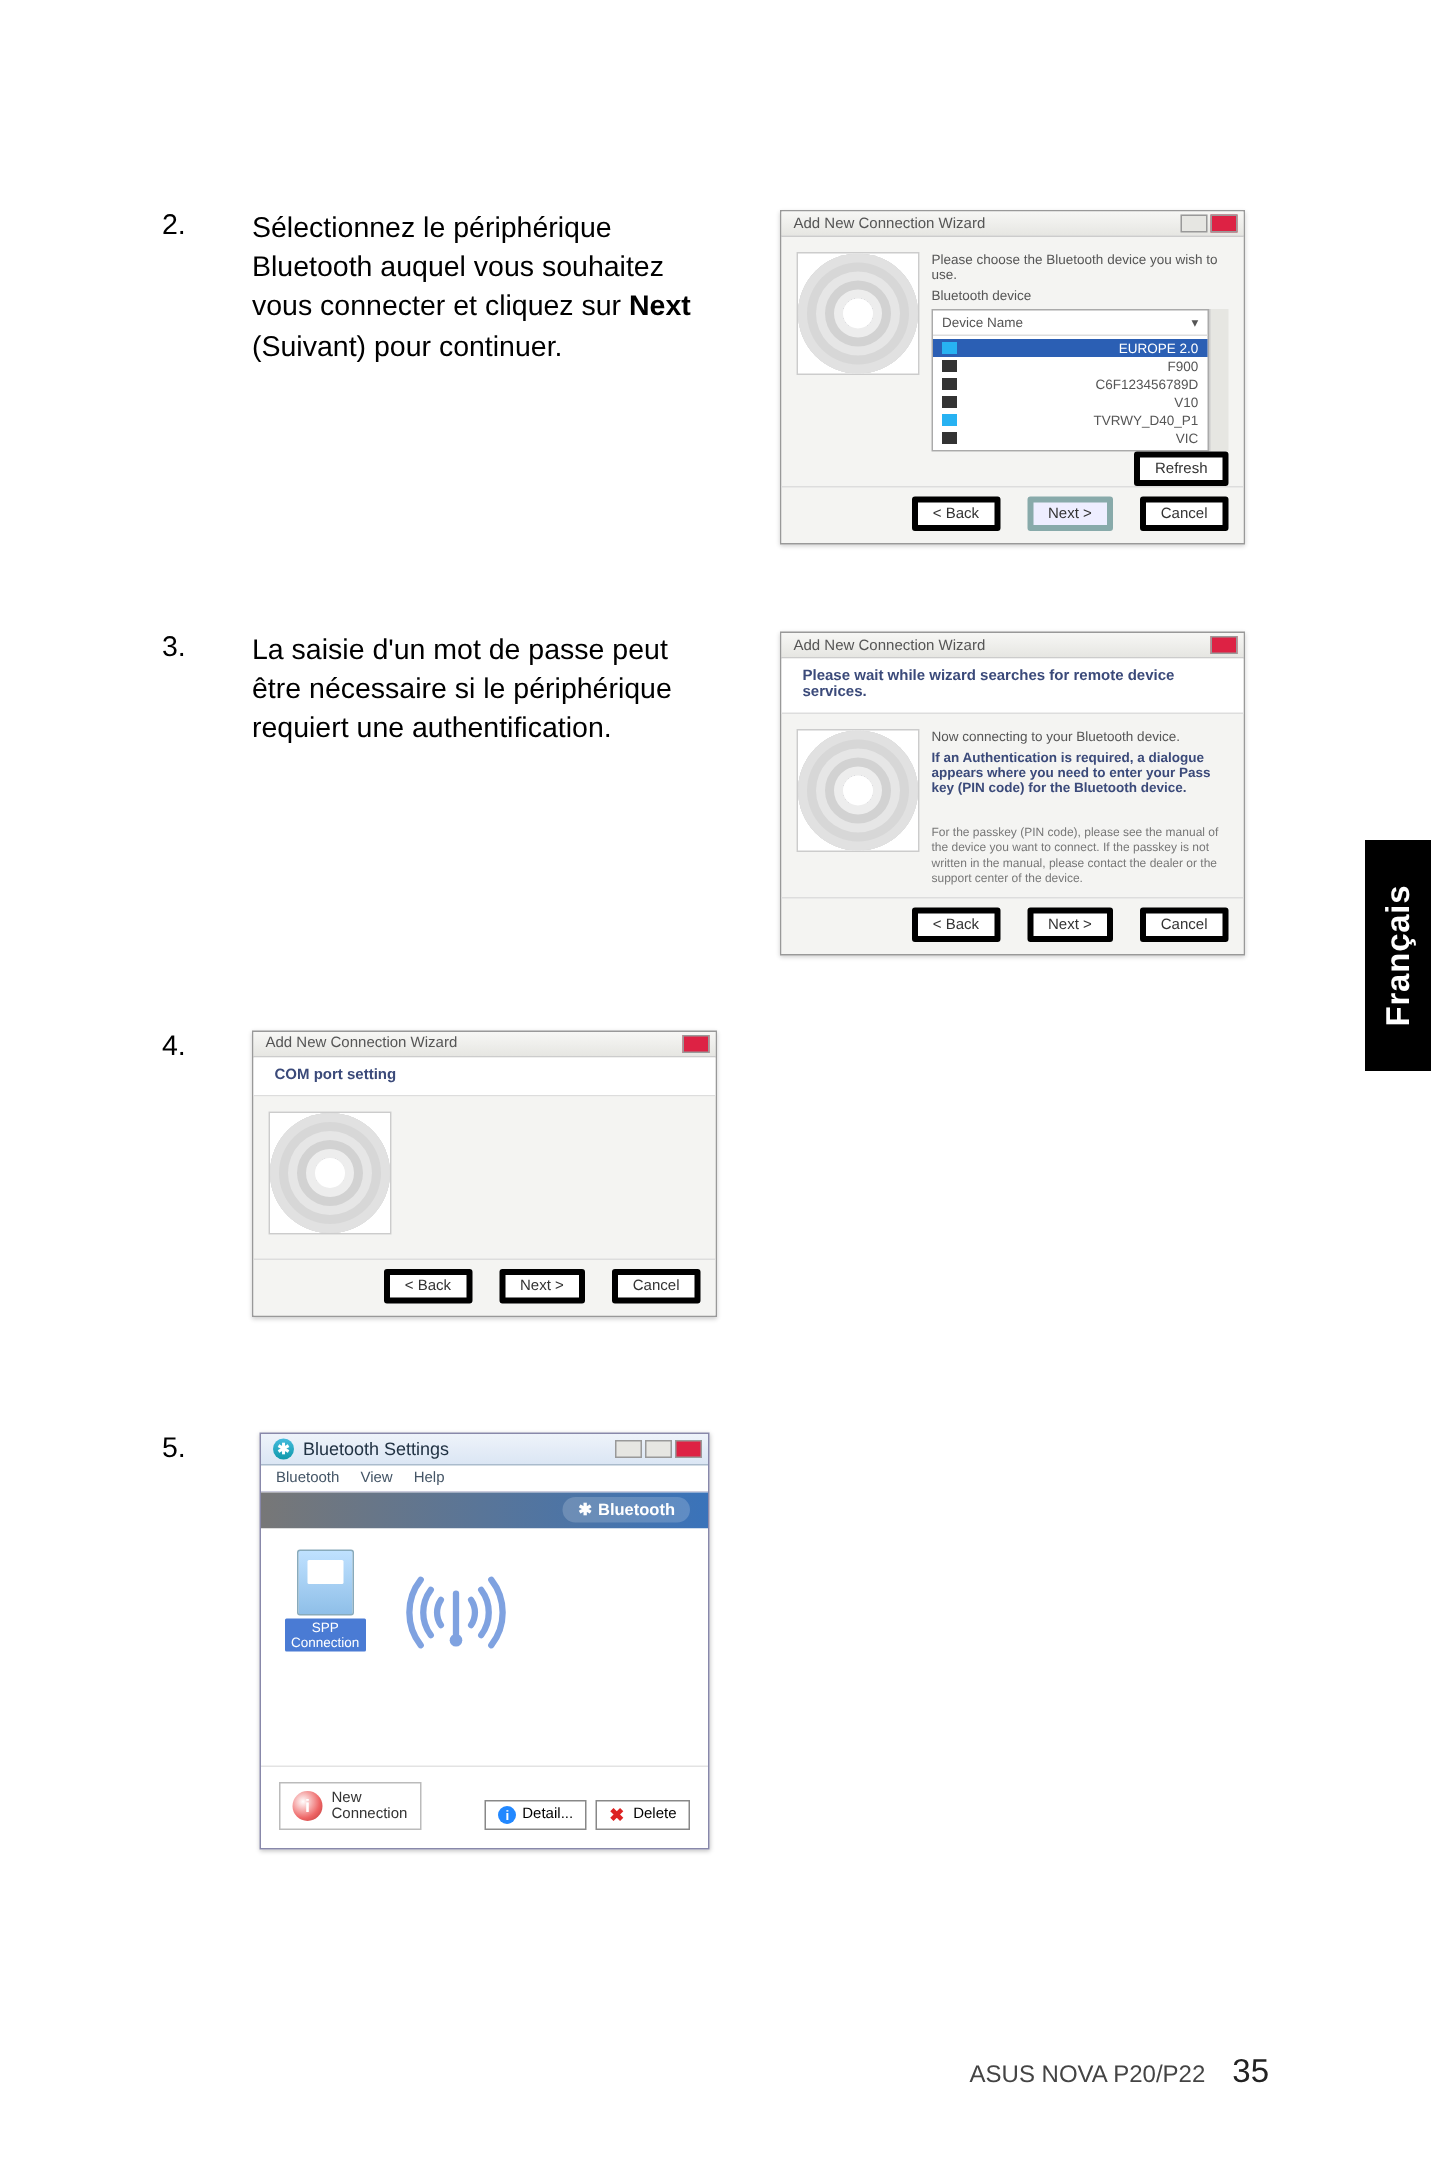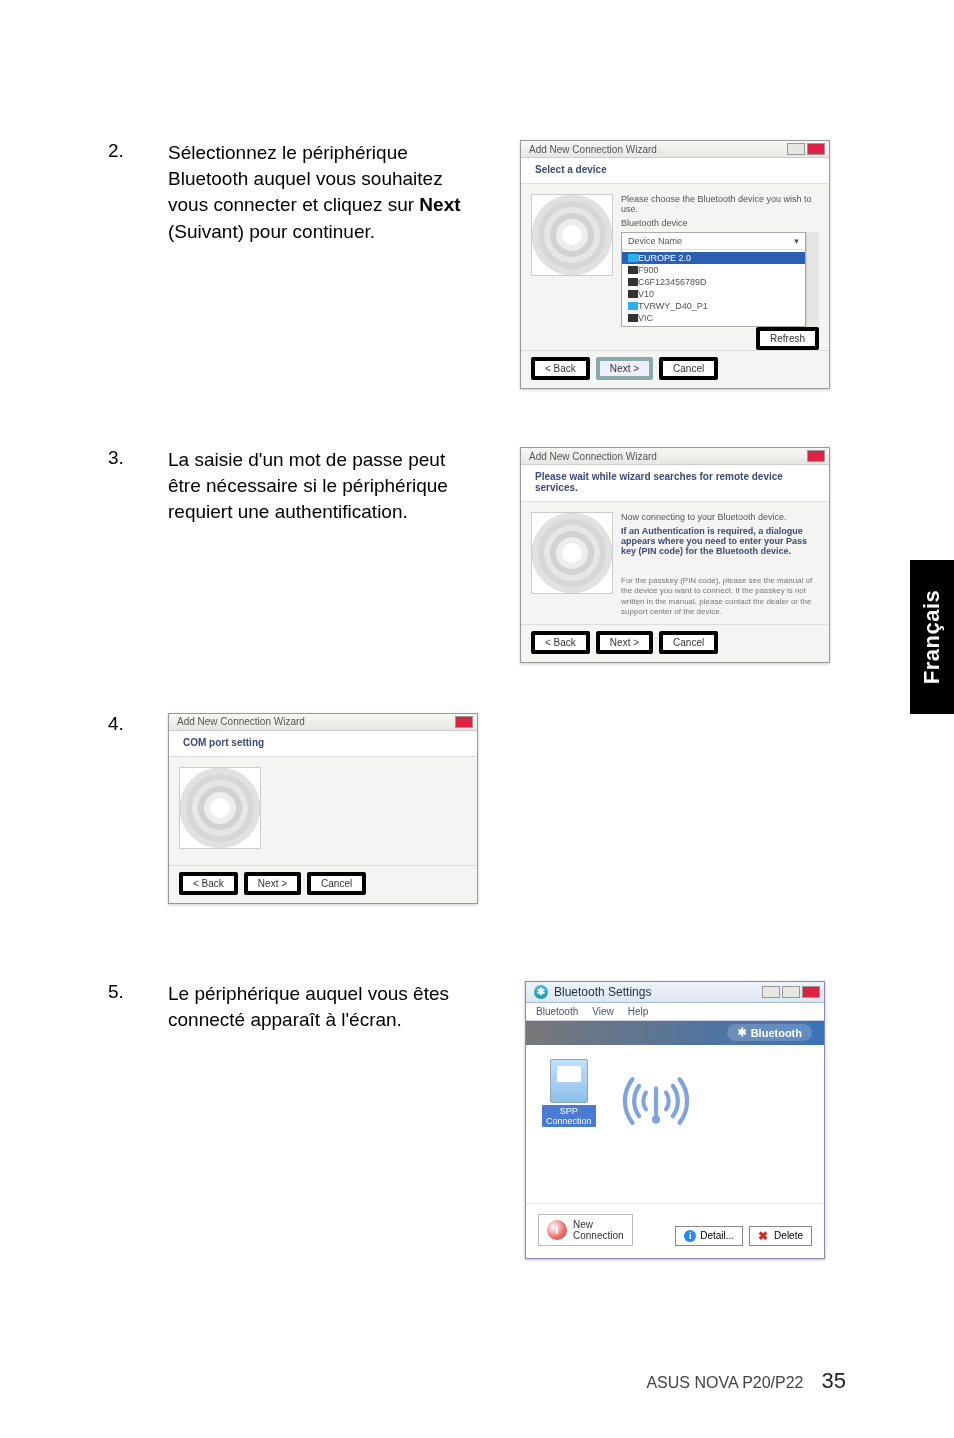--- a/index.html
+++ b/index.html
@@ -106,30 +106,31 @@
     .body-content { flex: 1; font-size: 9px; color: #555; }
     .label-line { margin-bottom: 4px; color: #555; }
     .select-box {
       border: 1px solid #aaa; background: #fff; width: 100%;
     }
     .select-head {
       padding: 3px 6px; border-bottom: 1px solid #ddd; display:flex; justify-content:space-between;
     }
     .select-list { padding: 2px 0; }
     .list-item {
-      display: flex; align-items: center; gap: 0;
+      display: flex; align-items: center; gap: 16px;
       padding: 1px 6px;
+      justify-content: space-between;
     }
     .list-item.sel { background: #2b5fb4; color: #fff; }
     .li-icon {
       width: 10px; height: 8px; background: #27b2f2; display: inline-block;
     }
     .li-icon.dark { background: #333; }
     .btn-row {
-      display: flex; gap: 6px; 
+      display: flex; gap: 18px; justify-content: flex-end;
       padding: 6px 10px 8px 10px;
       border-top: 1px solid #ddd;
       background: #f4f4f2;
     }
     .btn {
       border: 4px solid #000000; background: #fff; padding: 2px 10px;
       font-size: 10px; color: #333; border-radius: 2px;
       min-width: 48px; text-align: center;
     }
     .btn.primary { background: #eef; border-color: #8aa; }
@@ -258,21 +259,20 @@
       </div>
       <div class="step-image">
         <div class="dialog">
           <div class="titlebar">
             <span>Add New Connection Wizard</span>
             <div class="winbtns">
               <div class="winbtn"></div>
               <div class="winbtn close"></div>
             </div>
           </div>
-          <div class="heading-row">Select a device</div>
           <div class="body-row">
             <div class="body-graphic">
                 <div class="disc"></div>
               </div>
             <div class="body-content">
               <div class="label-line">Please choose the Bluetooth device you wish to use.</div>
               <div class="label-line">Bluetooth device</div>
               <div style="display:flex; gap:0;">
                 <div class="select-box">
                   <div class="select-head">
@@ -373,23 +373,20 @@
             <span class="btn">&lt; Back</span>
             <span class="btn">Next &gt;</span>
             <span class="btn">Cancel</span>
           </div>
         </div>
       </div>
     </div>
 
     <div class="step step-5">
       <div class="step-num">5.</div>
-      <div class="step-text">
-        <span>Le périphérique auquel vous êtes connecté apparaît à l'écran.</span>
-      </div>
       <div class="step-image">
         <div class="bt-window">
           <div class="bt-title">
             <div class="bt-title-left">
               <div class="bt-logo">✱</div>
               <span>Bluetooth Settings</span>
             </div>
             <div class="winbtns">
               <div class="winbtn"></div>
               <div class="winbtn"></div>

